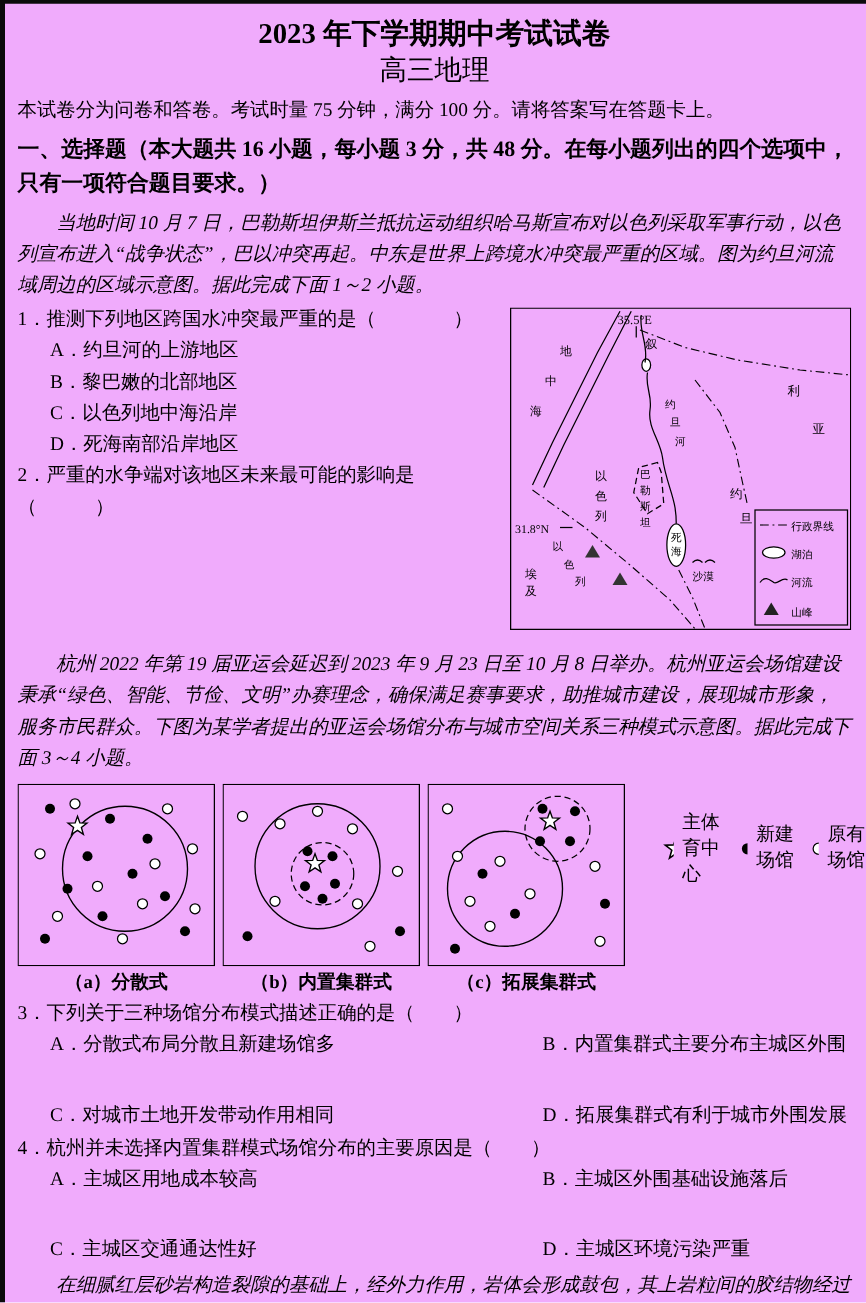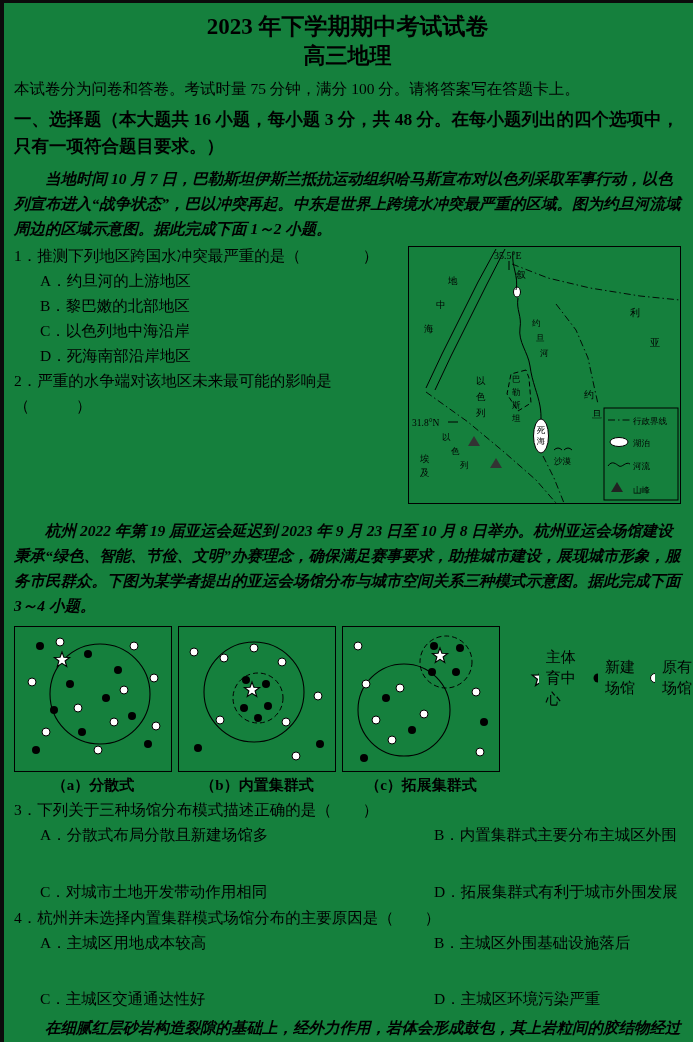--- a/index.html
+++ b/index.html
@@ -1,27 +1,27 @@
 <!DOCTYPE html>
 <html><head>
 <meta charset="utf-8">
 <style>
   html,body{margin:0;padding:0;background:#ffffff;}
   .page{
     position:relative;width:693px;height:1042px;box-sizing:border-box;
-    background:#15803d;border-left:4px solid #0b0b0b;border-top:3px solid #0b0b0b;
+    background:#f0abfc;border-left:4px solid #0b0b0b;border-top:3px solid #0b0b0b;
     padding:6px 12px 0 10px;overflow:hidden;color:#000;
     font-family:"Liberation Serif","DejaVu Serif",serif;
     font-size:15.5px;line-height:1.6;
   }
   .title{text-align:center;font-size:23px;font-weight:bold;line-height:1.35;margin:2px 0 0;}
-  .subject{text-align:center;font-size:22px;font-weight:bold;line-height:1.3;margin:0 0 6px;}
+  .subject{text-align:center;font-size:22px;font-weight:normal;line-height:1.3;margin:0 0 6px;}
   .intro{margin:2px 0 5px;}
   .sec-heading{font-size:17.5px;font-weight:bold;line-height:1.5;margin:2px 0 8px;}
-  .passage{font-style:italic;text-indent:2em;margin:3px 0;font-weight:bold;}
+  .passage{font-style:italic;text-indent:2em;margin:3px 0;}
   .q-region{margin-top:2px;}
   .map-fig{float:right;width:273px;margin:2px 0 4px 8px;}
   .clear{clear:both;}
   .stem{margin-top:1px;}
   .options{padding-left:26px;}
   .opt-grid{display:grid;grid-template-columns:362px 1fr;padding-left:26px;gap:32px;}
   .panels{display:flex;gap:6px;margin:8px 0 2px;align-items:flex-start;}
   .panel{display:flex;flex-direction:column;align-items:center;}
   .caption{font-weight:bold;font-size:15px;line-height:1.4;margin-top:3px;}
   .v-legend{display:flex;flex-direction:row;gap:5px;padding:10px 0 0 20px;}

